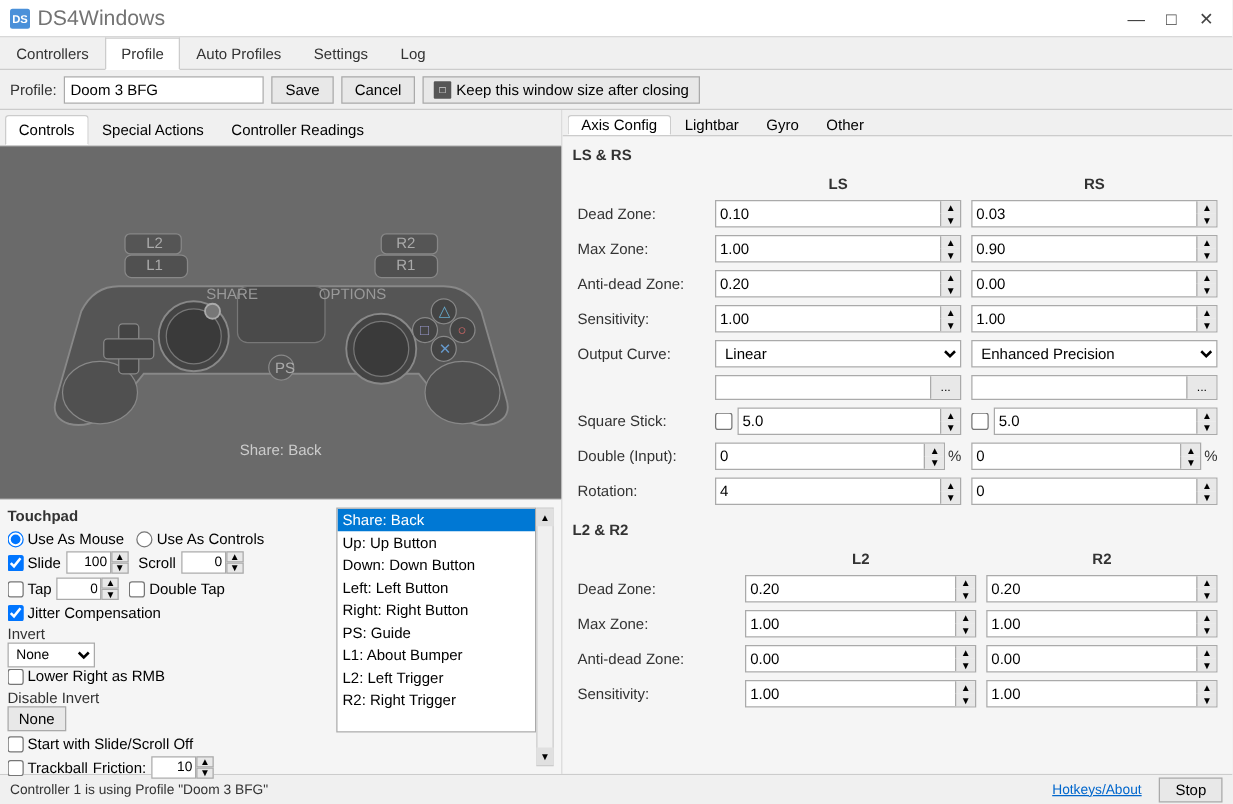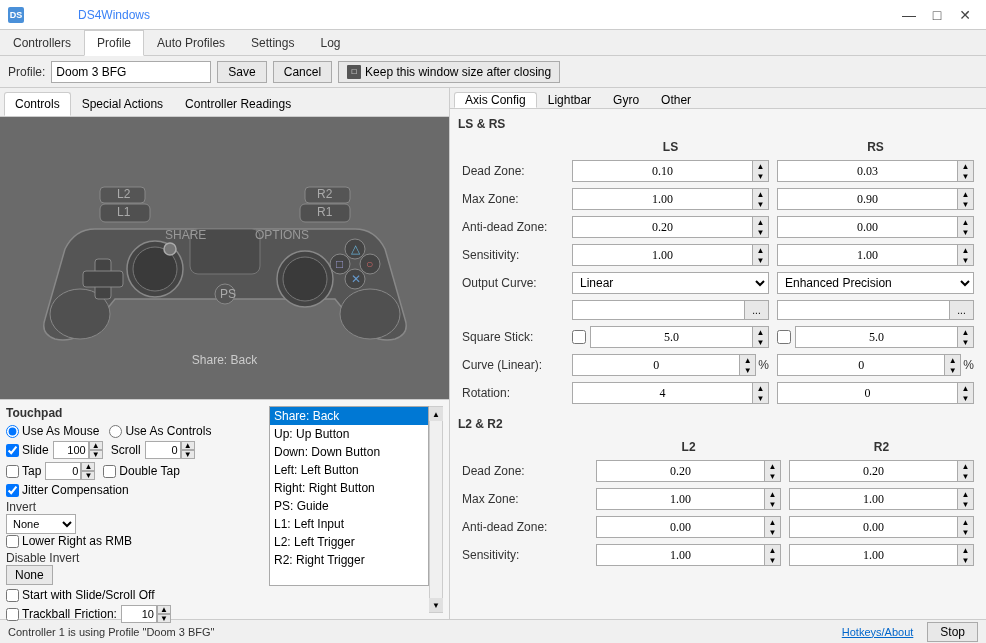--- a/index.html
+++ b/index.html
@@ -2,21 +2,21 @@
 <html><head>
   <meta charset="utf-8">
   <style>
     * { box-sizing: border-box; margin: 0; padding: 0; font-family: 'Segoe UI', Tahoma, sans-serif; font-size: 12px; }
     body { background: #f0f0f0; width: 986px; height: 643px; overflow: hidden; }
 
     
     .titlebar { background: #fff; border-bottom: 1px solid #ccc; display: flex; align-items: center; justify-content: space-between; padding: 4px 8px; height: 30px; }
     .titlebar-left { display: flex; align-items: center; gap: 6px; }
     .titlebar-icon { width: 16px; height: 16px; background: #4a90d9; border-radius: 2px; display: flex; align-items: center; justify-content: center; color: white; font-size: 9px; font-weight: bold; }
-    .titlebar-title { font-size: 12px; color: #3b82f6; margin-left: 48px; }
+    .titlebar-title { font-size: 17px; color: #737373; }
     .titlebar-controls { display: flex; gap: 2px; }
     .titlebar-btn { width: 26px; height: 22px; border: none; background: transparent; cursor: pointer; display: flex; align-items: center; justify-content: center; font-size: 14px; color: #444; }
 
     
     .menubar { background: #f0f0f0; border-bottom: 1px solid #ccc; display: flex; height: 26px; }
     .menu-tab { padding: 4px 12px; cursor: pointer; border: 1px solid transparent; font-size: 12px; color: #333; display: flex; align-items: center; }
     .menu-tab.active { background: #fff; border-color: #ccc; border-bottom-color: #fff; margin-bottom: -1px; }
 
     
     .profilebar { background: #f0f0f0; border-bottom: 1px solid #ccc; display: flex; align-items: center; gap: 6px; padding: 4px 8px; height: 32px; }
@@ -69,21 +69,21 @@
 
     .axis-content { flex: 1; overflow-y: auto; padding: 8px; }
     .section-title { font-weight: bold; color: #333; margin-bottom: 6px; font-size: 12px; }
     .axis-table { width: 100%; border-collapse: collapse; margin-bottom: 10px; }
     .axis-table th { text-align: center; font-weight: bold; font-size: 12px; padding: 3px; color: #333; width: 160px; }
     .axis-table td { padding: 3px 4px; font-size: 12px; color: #333; vertical-align: middle; }
     .axis-table td.label { width: 120px; color: #333; }
     .axis-table td.value-cell { width: 160px; }
 
     .value-group { display: flex; align-items: center; border: 1px solid #aaa; background: white; }
-    .value-input { flex: 1; border: none; text-align: center; padding: 1px 3px; font-size: 12px; height: 20px; outline: none; background: transparent; min-width: 50px; font-family: Liberation Serif, serif; }
+    .value-input { flex: 1; border: none; text-align: left; padding: 1px 3px; font-size: 12px; height: 20px; outline: none; background: transparent; min-width: 50px; }
     .value-spins { display: flex; flex-direction: column; }
     .value-spin-btn { width: 16px; height: 10px; border: none; border-left: 1px solid #aaa; background: #e8e8e8; cursor: pointer; font-size: 8px; display: flex; align-items: center; justify-content: center; padding: 0; }
 
     .dropdown-group { display: flex; align-items: center; border: 1px solid #aaa; background: white; height: 22px; }
     .dropdown-select { flex: 1; border: none; font-size: 12px; padding: 1px 3px; height: 20px; background: transparent; outline: none; cursor: pointer; }
     .extra-input-group { display: flex; align-items: center; border: 1px solid #aaa; background: white; height: 20px; flex: 1; }
     .extra-input { flex: 1; border: none; font-size: 12px; padding: 1px 3px; background: transparent; outline: none; }
     .extra-btn { width: 24px; height: 18px; border: none; border-left: 1px solid #aaa; background: #e8e8e8; cursor: pointer; font-size: 10px; }
 
     .square-row { display: flex; align-items: center; gap: 4px; }
@@ -306,21 +306,21 @@
 
       <div style="display:flex; flex-direction:column;">
         <div style="display:flex; flex:1;">
           <div class="share-list">
             <div class="share-list-item selected">Share: Back</div>
             <div class="share-list-item">Up: Up Button</div>
             <div class="share-list-item">Down: Down Button</div>
             <div class="share-list-item">Left: Left Button</div>
             <div class="share-list-item">Right: Right Button</div>
             <div class="share-list-item">PS: Guide</div>
-            <div class="share-list-item">L1: Left Input</div>
+            <div class="share-list-item">L1: About Bumper</div>
             <div class="share-list-item">L2: Left Trigger</div>
             <div class="share-list-item">R2: Right Trigger</div>
           </div>
           <div style="width:14px; background:#f0f0f0; border:1px solid #ccc; display:flex; flex-direction:column; align-items:center;">
             <button style="width:14px; height:14px; border:none; background:#e0e0e0; cursor:pointer; font-size:8px; padding:0;">▲</button>
             <div style="flex:1;"></div>
             <button style="width:14px; height:14px; border:none; background:#e0e0e0; cursor:pointer; font-size:8px; padding:0;">▼</button>
           </div>
         </div>
       </div>
@@ -502,21 +502,21 @@
                   <div class="value-spins">
                     <button class="value-spin-btn">▲</button>
                     <button class="value-spin-btn">▼</button>
                   </div>
                 </div>
               </div>
             </td>
           </tr>
 
           <tr>
-            <td class="label">Curve (Linear):</td>
+            <td class="label">Double (Input):</td>
             <td class="value-cell">
               <div style="display:flex; align-items:center;">
                 <div class="value-group" style="flex:1;">
                   <input class="value-input" type="text" value="0" style="">
                   <div class="value-spins">
                     <button class="value-spin-btn">▲</button>
                     <button class="value-spin-btn">▼</button>
                   </div>
                 </div>
                 <span class="pct-label">%</span>

